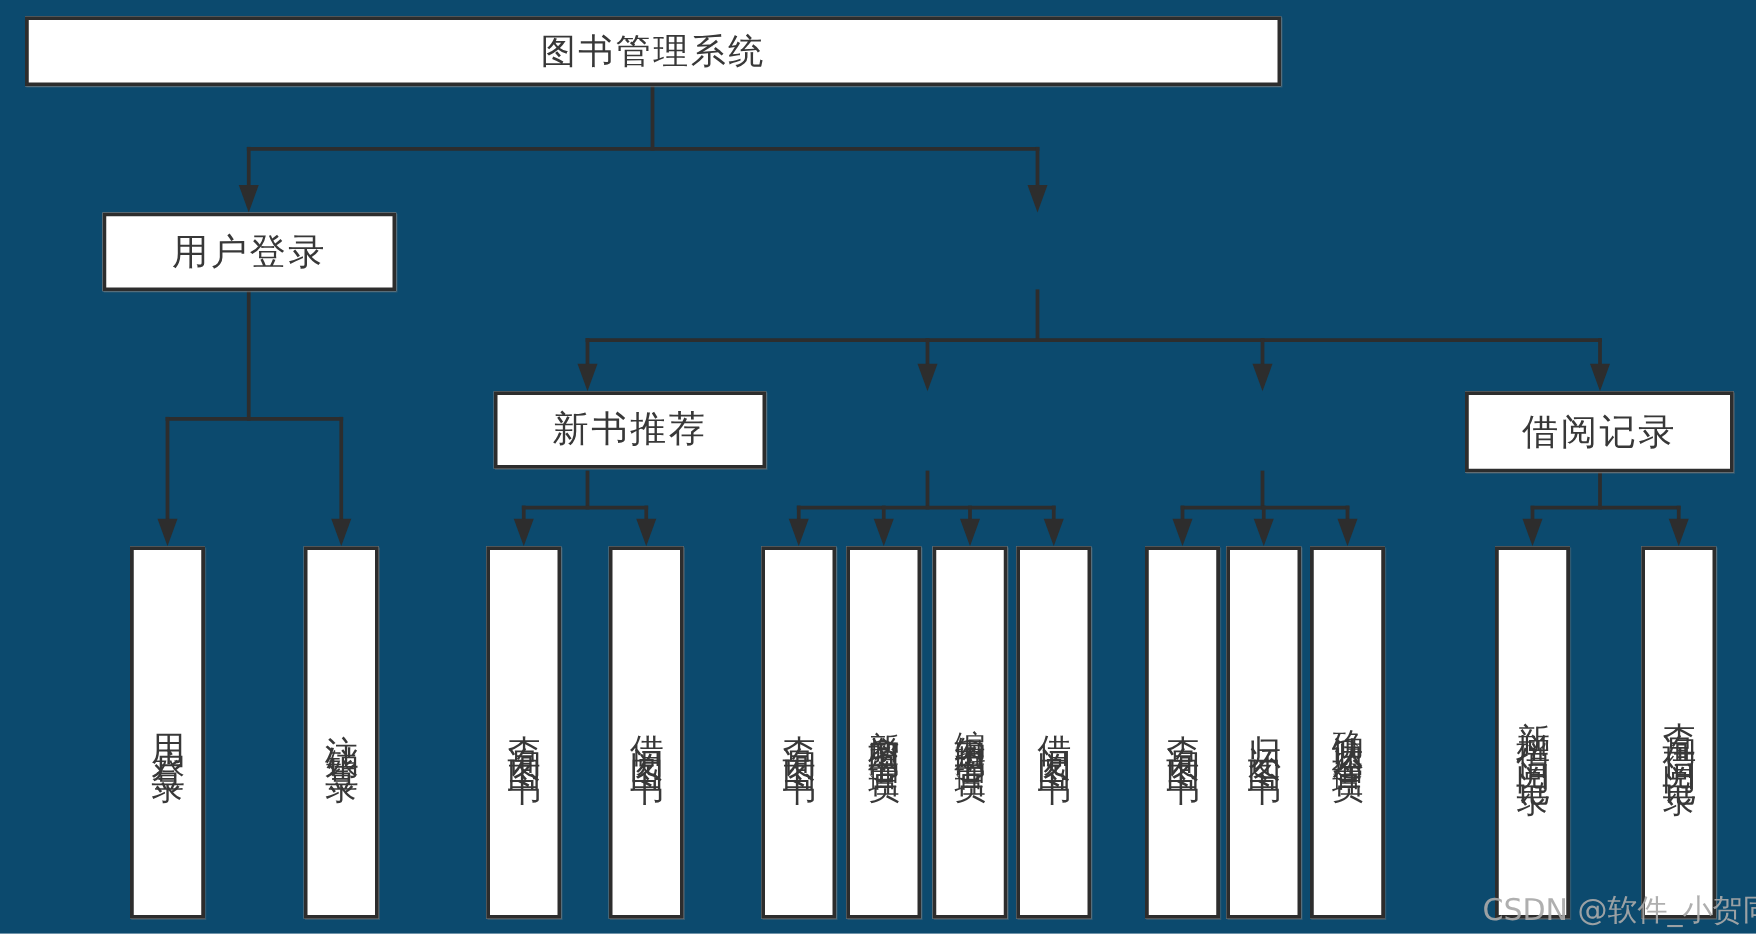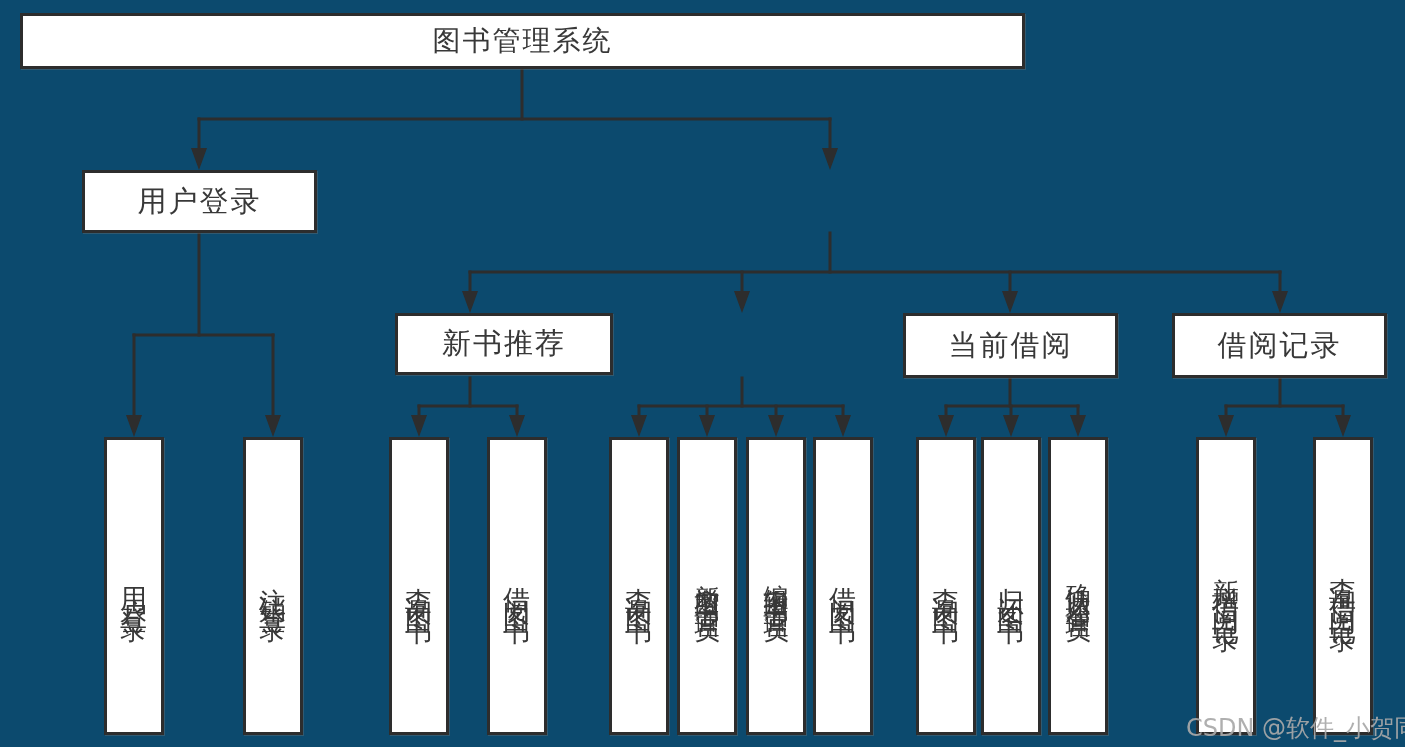--- a/index.html
+++ b/index.html
@@ -123,21 +123,20 @@
     <polygon points="1218,415 1234,415 1226,437" stroke="none"></polygon>
     <line x1="1343" y1="406" x2="1343" y2="417"></line>
     <polygon points="1335,415 1351,415 1343,437" stroke="none"></polygon>
   </svg>
 
   <div class="node root-node" style="left:20px; top:13px; width:1005px; height:56px;">图书管理系统</div>
 
   <div class="node h-node" style="left:82px; top:170px; width:235px; height:63px;">用户登录</div>
 
   <div class="node h-node" style="left:383px; top:313px; width:218px; height:62px;margin-left:12px;">新书推荐</div>
-  <div class="node h-node" style="left:903px; top:313px; width:215px; height:65px;">当前借阅</div>
   <div class="node h-node" style="left:1172px; top:313px; width:215px; height:65px;">借阅记录</div>
 
   <div class="node leaf" style="left:104px; top:437px; width:60px; height:298px;">用户登录</div>
   <div class="node leaf" style="left:243px; top:437px; width:60px; height:298px;">注销登录</div>
 
   <div class="node leaf" style="left:389px; top:437px; width:60px; height:298px;">查询图书</div>
   <div class="node leaf" style="left:487px; top:437px; width:60px; height:298px;">借阅图书</div>
 
   <div class="node leaf" style="left:609px; top:437px; width:60px; height:298px;">查询图书</div>
   <div class="node leaf long" style="left:677px; top:437px; width:60px; height:298px;">新增图书（管理员）</div>

